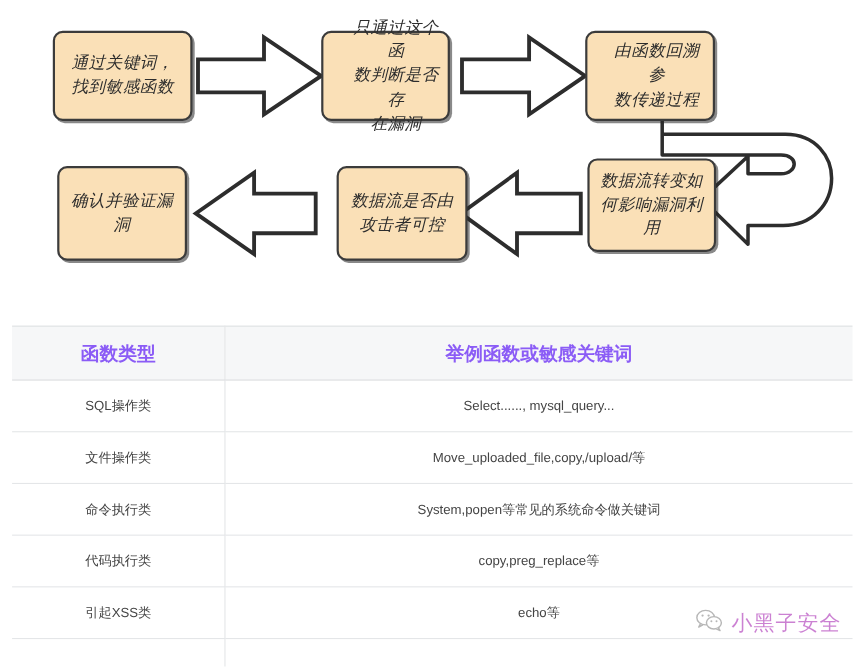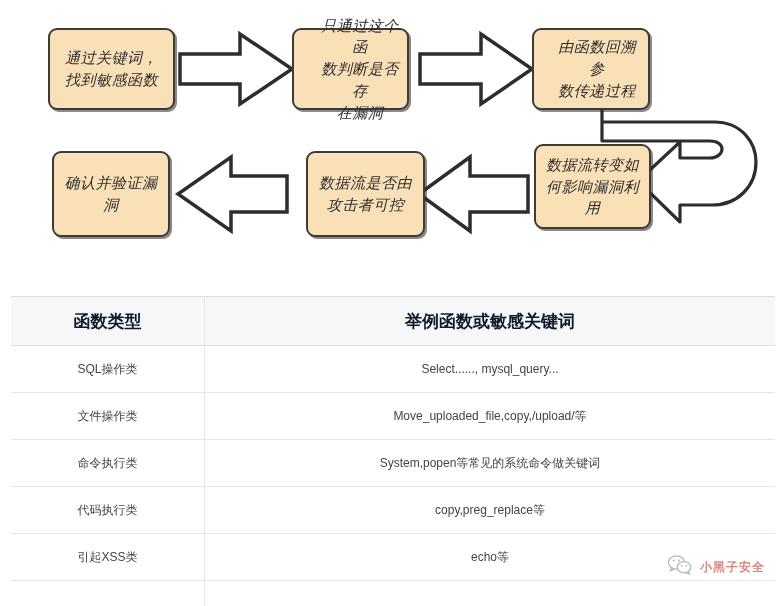--- a/index.html
+++ b/index.html
@@ -80,21 +80,21 @@
     border-top: 1px solid #e4e6e8;
     border-bottom: 1px solid #e4e6e8;
     text-align: center;
     vertical-align: middle;
     color: #444444;
     font-weight: normal;
   }
   table.fn-table thead th {
     background: #f6f7f8;
     font-weight: bold;
-    color: #0f172a;
+    color: #8b5cf6;
     font-size: 17px;
     height: 46px;
     border-top: 1px solid #dcdee0;
     border-bottom: 1px solid #dcdee0;
   }
   table.fn-table tbody td {
     height: 44px;
     font-size: 12px;
     background: #ffffff;
   }
@@ -113,25 +113,24 @@
     position: absolute;
     right: 16px;
     bottom: 26px;
     display: flex;
     align-items: center;
     gap: 7px;
     opacity: 0.55;
     pointer-events: none;
   }
   #watermark .wm-text {
-    font-size: 12px;
-    color: #b91c1c;
+    font-size: 19px;
+    color: #a21caf;
     letter-spacing: 1px;
     font-family: "Liberation Sans", "DejaVu Sans", sans-serif;
-    font-weight: bold;
   }
   #watermark .wm-icon { display: block; }
 </style>
 </head>
 <body>
 
 <div id="flowchart">
 
   <svg id="flow-svg" viewBox="0 0 781 265">
 

